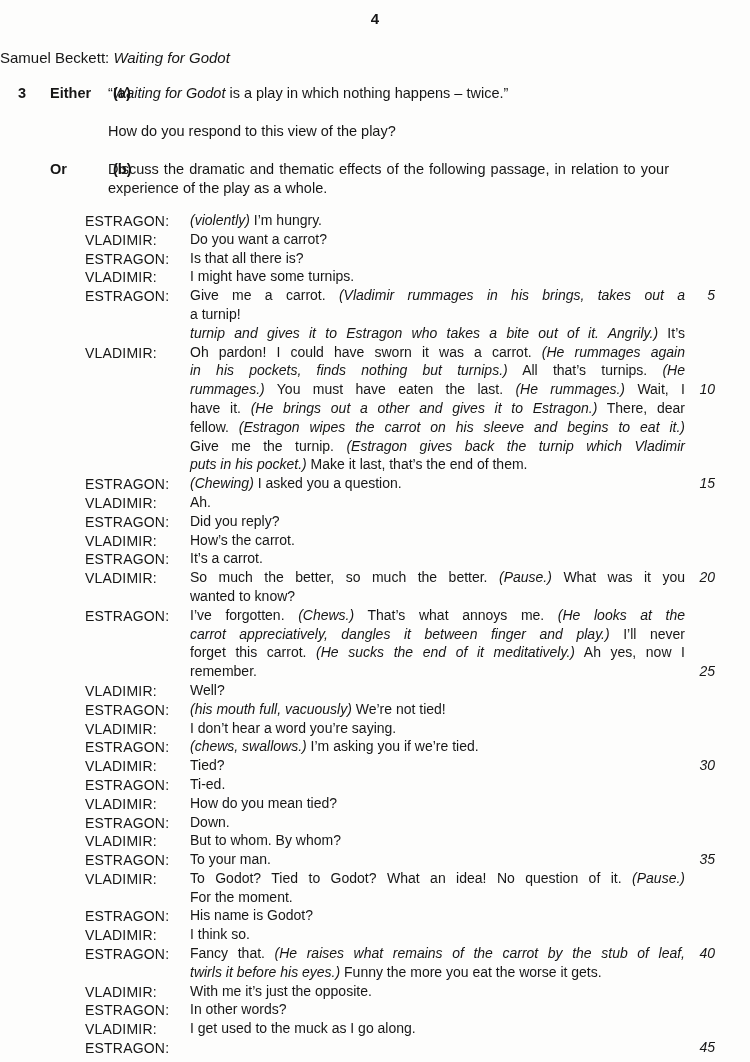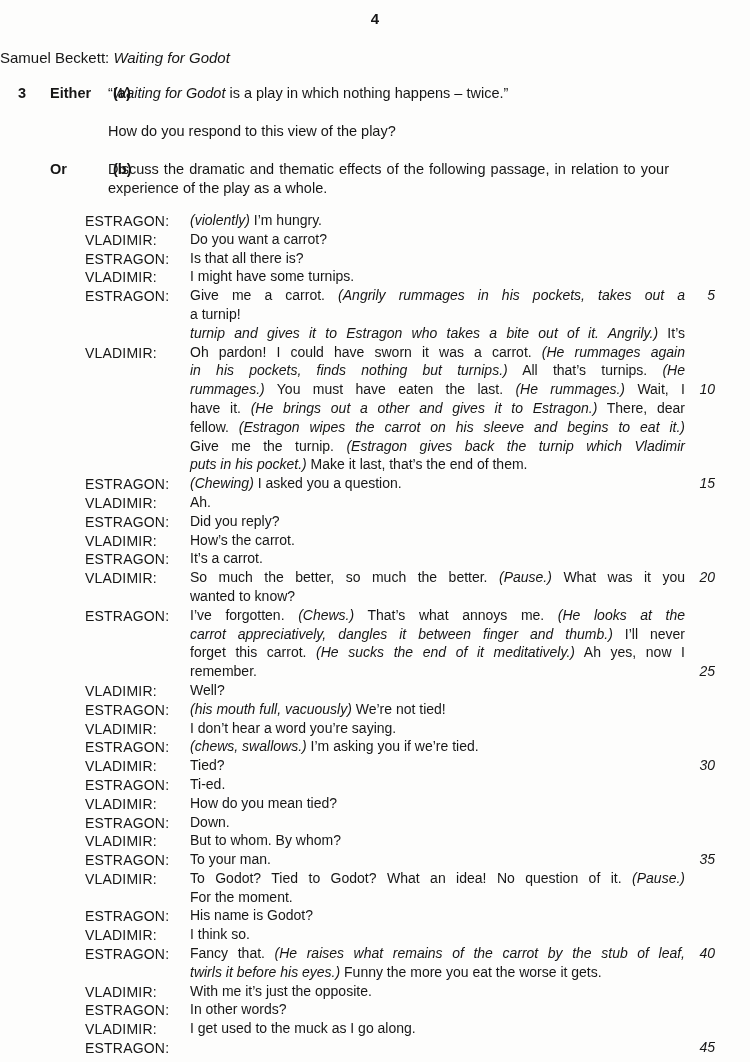--- a/index.html
+++ b/index.html
@@ -73,21 +73,21 @@
         <span class="ptext"><span>Is that all there is?</span></span>
         <span class="pnum"></span>
       </div>
       <div class="pline">
         <span class="speaker">VLADIMIR:</span>
         <span class="ptext"><span>I might have some turnips.</span></span>
         <span class="pnum"></span>
       </div>
       <div class="pline">
         <span class="speaker">ESTRAGON:</span>
-        <span class="ptext just"><span>Give me a carrot. </span><span class="it">(Angrily rummages in his pockets, takes out a</span></span>
+        <span class="ptext just"><span>Give me a carrot. </span><span class="it">(Vladimir rummages in his brings, takes out a</span></span>
         <span class="pnum">5</span>
       </div>
       <div class="pline">
         <span class="speaker"></span>
         <span class="ptext"><span>a turnip!</span></span>
         <span class="pnum"></span>
       </div>
       <div class="pline">
         <span class="speaker"></span>
         <span class="ptext just"><span class="it">turnip and gives it to Estragon who takes a bite out of it. Angrily.)</span><span> It’s</span></span>
@@ -163,21 +163,21 @@
         <span class="ptext"><span>wanted to know?</span></span>
         <span class="pnum"></span>
       </div>
       <div class="pline">
         <span class="speaker">ESTRAGON:</span>
         <span class="ptext just"><span>I’ve forgotten. </span><span class="it">(Chews.)</span><span> That’s what annoys me. </span><span class="it">(He looks at the</span></span>
         <span class="pnum"></span>
       </div>
       <div class="pline">
         <span class="speaker"></span>
-        <span class="ptext just"><span class="it">carrot appreciatively, dangles it between finger and thumb.)</span><span> I’ll never</span></span>
+        <span class="ptext just"><span class="it">carrot appreciatively, dangles it between finger and play.)</span><span> I’ll never</span></span>
         <span class="pnum"></span>
       </div>
       <div class="pline">
         <span class="speaker"></span>
         <span class="ptext just"><span>forget this carrot. </span><span class="it">(He sucks the end of it meditatively.)</span><span> Ah yes, now I</span></span>
         <span class="pnum"></span>
       </div>
       <div class="pline">
         <span class="speaker"></span>
         <span class="ptext"><span>remember.</span></span>

